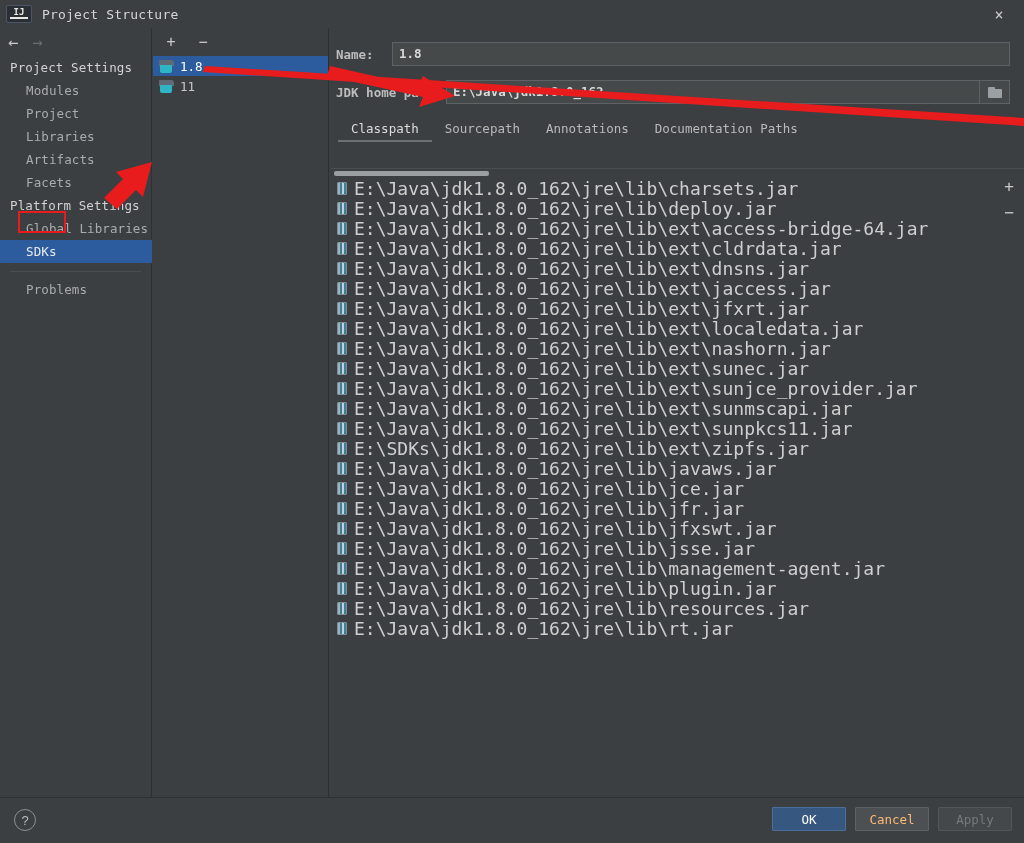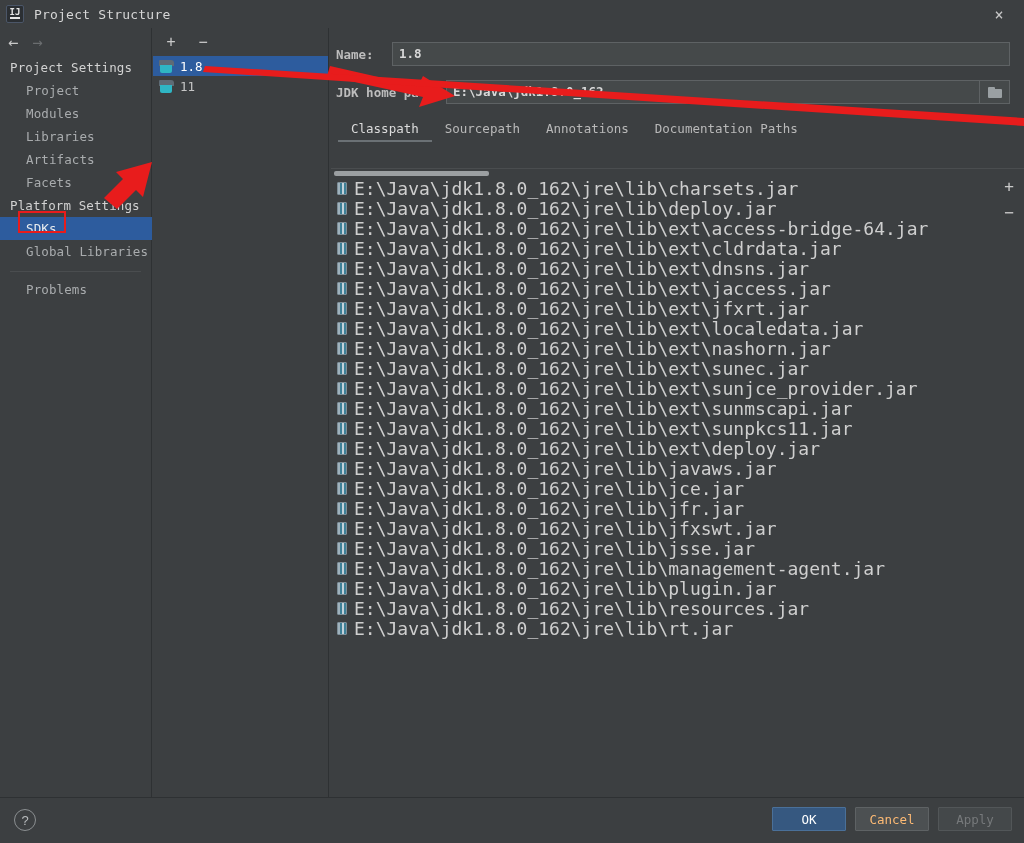--- a/index.html
+++ b/index.html
@@ -23,21 +23,21 @@
   
   .titlebar {
     position: absolute;
     top: 0; left: 0;
     width: 1024px; height: 28px;
     background: #3c3f41;
     display: flex;
     align-items: center;
   }
   .tb-logo {
-    width: 18px; height: 18px;
+    width: 26px; height: 18px;
     margin-left: 6px;
     border-radius: 2px;
     background: #2b2f33;
     border: 1px solid #4b5668;
     position: relative;
     flex: none;
   }
   .tb-logo .ij {
     position: absolute;
     inset: 0;
@@ -395,29 +395,29 @@
     <div class="tb-close">×</div>
   </div>
 
   <div class="sidebar">
     <div class="nav-arrows">
       <span class="arrow">←</span>
       <span class="arrow dim">→</span>
     </div>
 
     <div class="side-group">Project Settings</div>
+    <div class="side-item">Modules</div>
     <div class="side-item">Project</div>
-    <div class="side-item">Modules</div>
     <div class="side-item">Libraries</div>
     <div class="side-item">Artifacts</div>
     <div class="side-item">Facets</div>
 
     <div class="side-group">Platform Settings</div>
+    <div class="side-item">Global Libraries</div>
     <div class="side-item selected">SDKs</div>
-    <div class="side-item">Global Libraries</div>
 
     <div class="side-sep"></div>
     <div class="side-item">Problems</div>
   </div>
 
   <div class="sdklist">
     <div class="sdk-toolbar">
       <span class="tb-btn">+</span>
       <span class="tb-btn">−</span>
     </div>
@@ -514,21 +514,21 @@
           <div class="cp-row">
             <span class="jar-icon"></span>
             <span>E:\Java\jdk1.8.0_162\jre\lib\ext\sunmscapi.jar</span>
           </div>
           <div class="cp-row">
             <span class="jar-icon"></span>
             <span>E:\Java\jdk1.8.0_162\jre\lib\ext\sunpkcs11.jar</span>
           </div>
           <div class="cp-row">
             <span class="jar-icon"></span>
-            <span>E:\Java\jdk1.8.0_162\jre\lib\ext\deploy.jar</span>
+            <span>E:\SDKs\jdk1.8.0_162\jre\lib\ext\zipfs.jar</span>
           </div>
           <div class="cp-row">
             <span class="jar-icon"></span>
             <span>E:\Java\jdk1.8.0_162\jre\lib\javaws.jar</span>
           </div>
           <div class="cp-row">
             <span class="jar-icon"></span>
             <span>E:\Java\jdk1.8.0_162\jre\lib\jce.jar</span>
           </div>
           <div class="cp-row">

